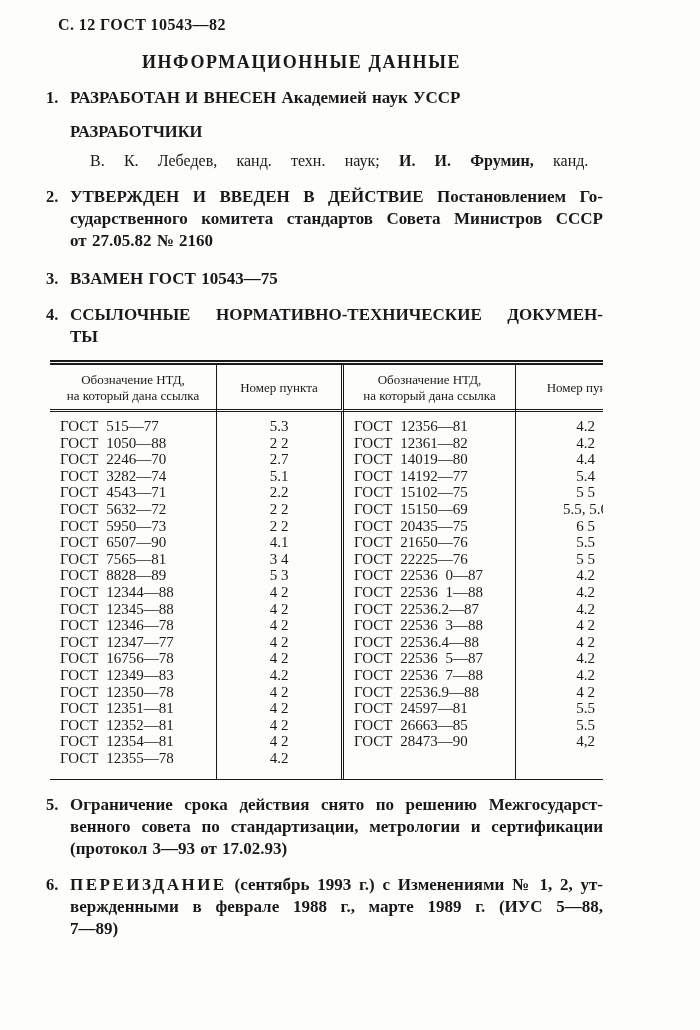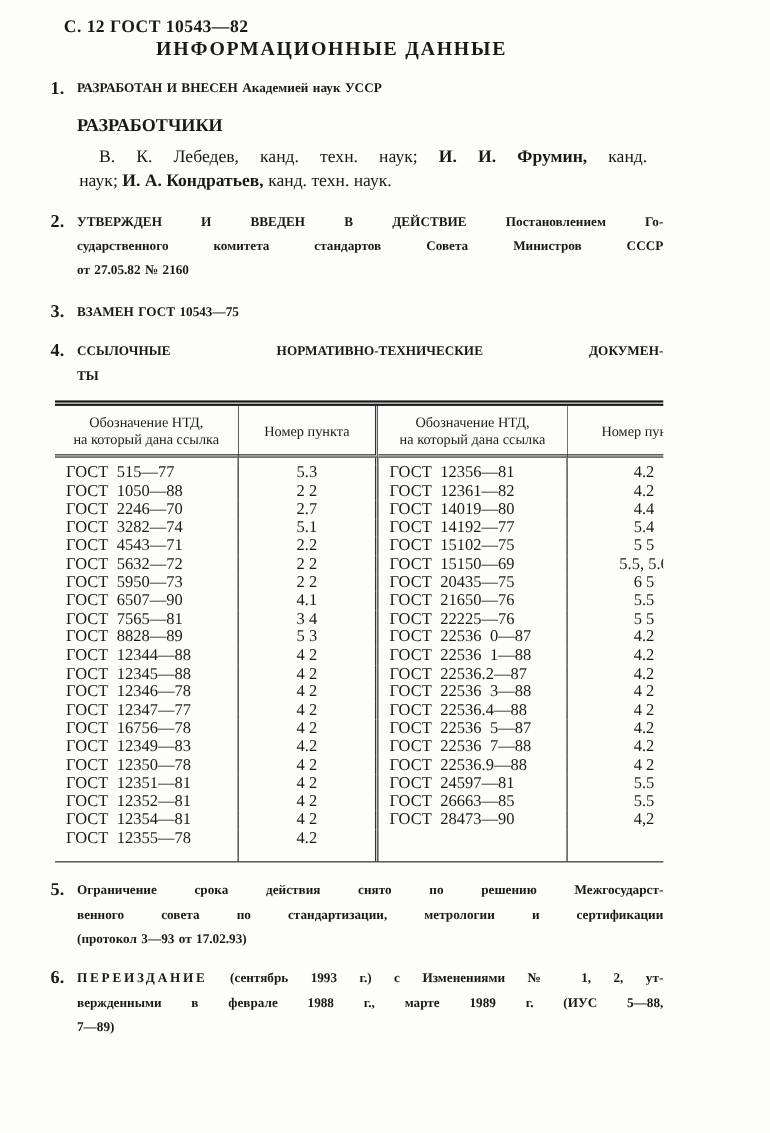--- a/index.html
+++ b/index.html
@@ -3,24 +3,24 @@
 <meta charset="utf-8">
 <style>
   :root{ --ink:#191919; --paper:#fdfdfb; }
   html,body{margin:0;padding:0;background:var(--paper);}
   #page{
     position:relative; width:603px; height:1030px; overflow:hidden;
     background:var(--paper); color:var(--ink);
     font-family:"Liberation Serif","DejaVu Serif",serif;
   }
   .page-header{margin:16px 0 0 58px;font-weight:700;font-size:16px;letter-spacing:.4px;}
-  .doc-title{text-align:center;font-weight:700;font-size:18px;letter-spacing:1.6px;}
+  .doc-title{margin-top:18px;text-align:center;font-weight:700;font-size:18px;letter-spacing:1.6px;}
   .item{display:flex;margin:14px 0 0 46px;}
   .inum{width:24px;flex:none;font-weight:700;font-size:16.5px;line-height:22px;}
-  .itext{width:578px;font-size:12px;line-height:22px;word-spacing:1px;}
+  .itext{width:578px;font-size:17px;line-height:22px;word-spacing:1px;}
   .bold{font-weight:700;}
   .fill{text-align:justify;text-align-last:justify;}
   .subheading{margin:13px 0 0 70px;font-weight:700;font-size:16.5px;}
   .devpara{margin:8px 0 0 72px;width:570px;font-size:16px;line-height:22px;}
   .devpara .ind{text-indent:18px;}
   .lsp{letter-spacing:2.5px;}
   
   .ttable{
     display:grid;grid-template-columns:167px 127px 172px 139px;
     width:605px;box-sizing:border-box;margin:12px 0 0 50px;
@@ -49,21 +49,20 @@
 
   <div class="doc-title">ИНФОРМАЦИОННЫЕ ДАННЫЕ</div>
 
   <div class="item">
     <div class="inum">1.</div>
     <div class="itext bold">РАЗРАБОТАН И ВНЕСЕН Академией наук УССР</div>
   </div>
   <div class="subheading">РАЗРАБОТЧИКИ</div>
   <div class="devpara">
     <div class="ind fill"><span style="font-weight: 400;">В. К. Лебедев,</span><span> канд. техн. наук; </span><span style="font-weight: 700;">И. И. Фрумин,</span><span> канд. техн.</span></div>
-    <div><span>наук; </span><span style="font-weight: 700;">И. А. Кондратьев,</span><span> канд. техн. наук.</span></div>
   </div>
 
   <div class="item">
     <div class="inum">2.</div>
     <div class="itext bold">
       <div class="fill">УТВЕРЖДЕН И ВВЕДЕН В ДЕЙСТВИЕ Постановлением Го-</div>
       <div class="fill">сударственного комитета стандартов Совета Министров СССР</div>
       <div>от 27.05.82 № 2160</div>
     </div>
   </div>

